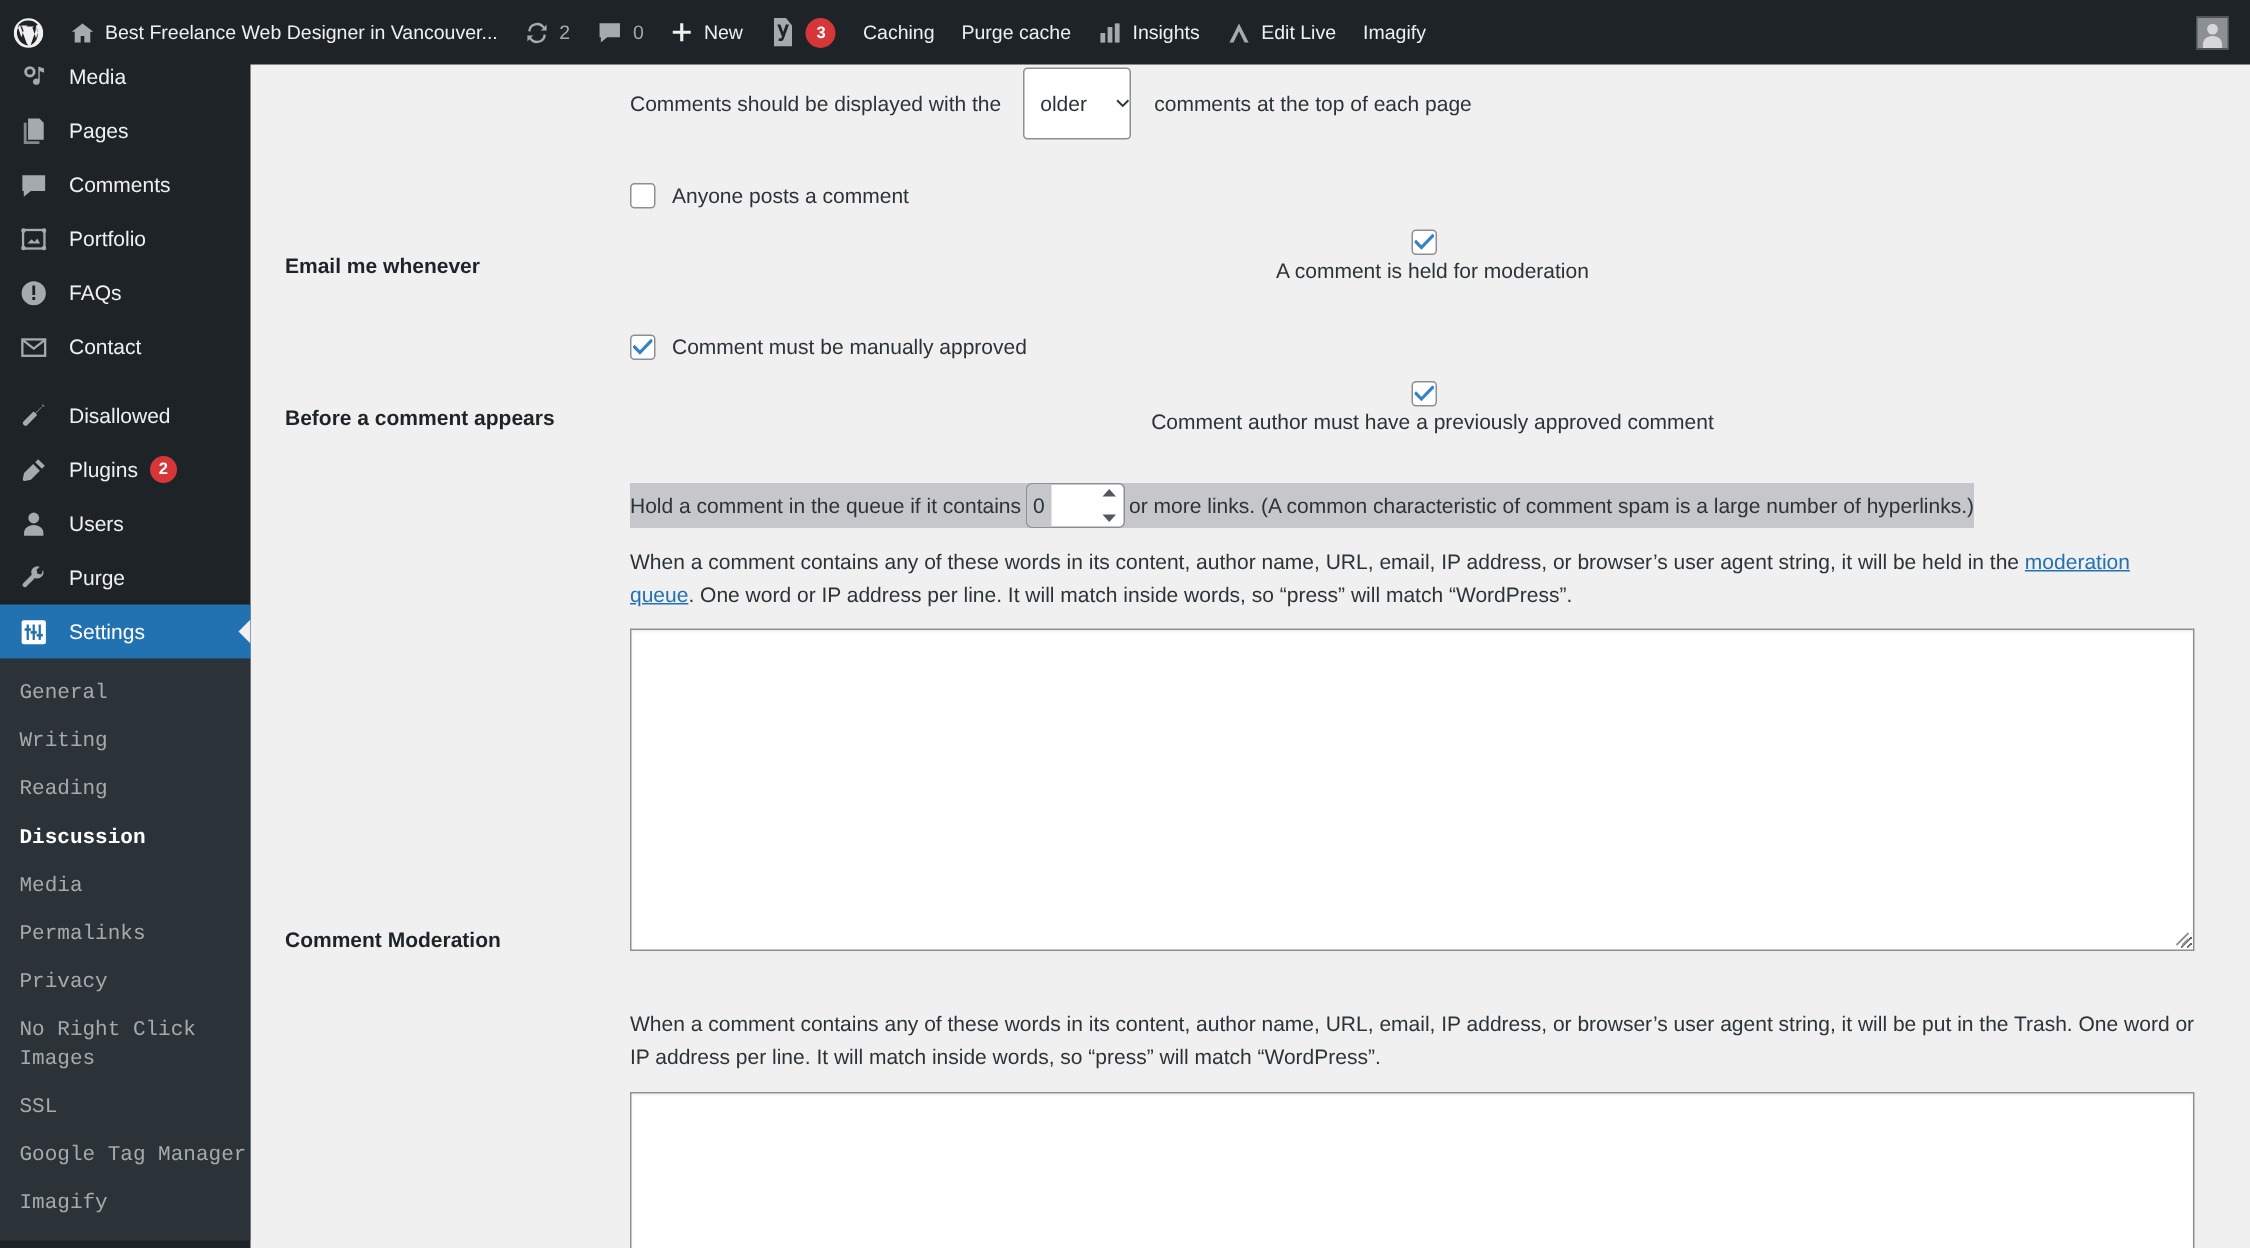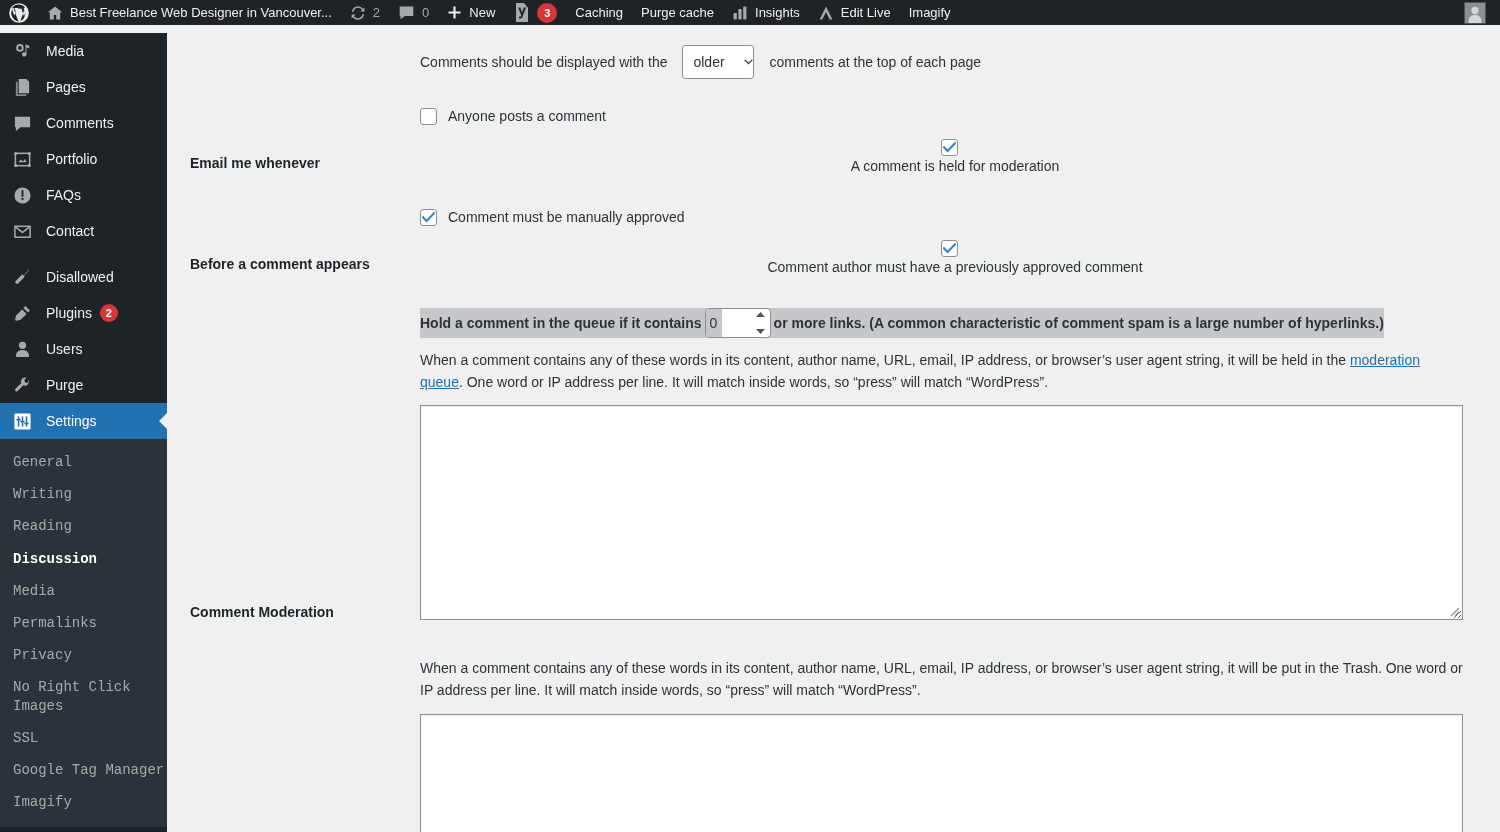--- a/index.html
+++ b/index.html
@@ -9,21 +9,21 @@
     width: 1500px; height: 832px;
     overflow: hidden;
     background: #f0f0f1;
     font-family: "Liberation Sans", sans-serif;
     -webkit-font-smoothing: antialiased;
   }
 
   
   #adminbar {
     position: absolute; top: 0; left: 0;
-    width: 1500px; height: 25px;
+    width: 1500px; height: 43px;
     background: #1d2327;
     color: #c3c4c7;
     display: flex; align-items: center;
     font-size: 13px;
     z-index: 50;
   }
   .ab-item {
     display: flex; align-items: center; gap: 7px;
     height: 33px; padding: 0 9px;
     color: #f0f0f1; white-space: nowrap;
@@ -128,21 +128,21 @@
 
   select.wp-select {
     font-family: "Liberation Sans", sans-serif;
     font-size: 14px;
     color: #2c3338;
     background: #fff;
     border: 1px solid #8c8f94;
     border-radius: 3px;
     padding: 6px 28px 6px 10px;
     margin: 0 8px;
-    height: 34px;
+    height: 48px;
     -webkit-appearance: none; appearance: none;
     box-shadow: 0 0 0 transparent;
     cursor: pointer;
     position: relative;
   }
   .select-wrap { position: relative; display: inline-block; margin: 0 7px; }
   .select-wrap .chev {
     position: absolute; right: 9px; top: 50%; margin-top: -3px;
     width: 9px; height: 6px; pointer-events: none;
   }
@@ -162,21 +162,21 @@
   .cb svg { display: block; }
   .cb-label { font-size: 14px; color: #2c3338; cursor: pointer; }
 
   .moderation-line {
     display: inline-flex; align-items: center;
     background: #c5c7ca;
     font-size: 14px;
     color: #2c3338;
     line-height: 1.5;
   }
-  .moderation-line .seg { padding: 3px 0; white-space: nowrap; font-weight: bold; }
+  .moderation-line .seg { padding: 3px 0; white-space: nowrap; }
   .num-wrap {
     position: relative; display: inline-block;
     margin: 0 3px;
   }
   input.num {
     font-family: "Liberation Sans", sans-serif;
     width: 66px; height: 30px;
     font-size: 14px; color: #2c3338;
     border: 1px solid #8c8f94;
     border-radius: 4px;

